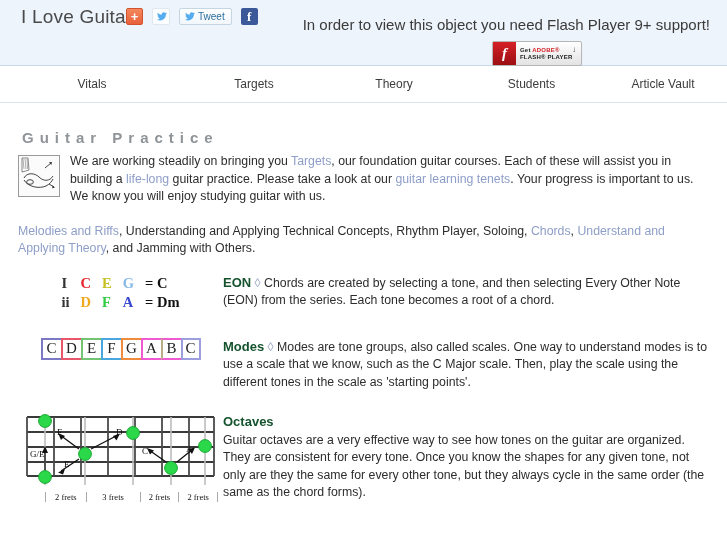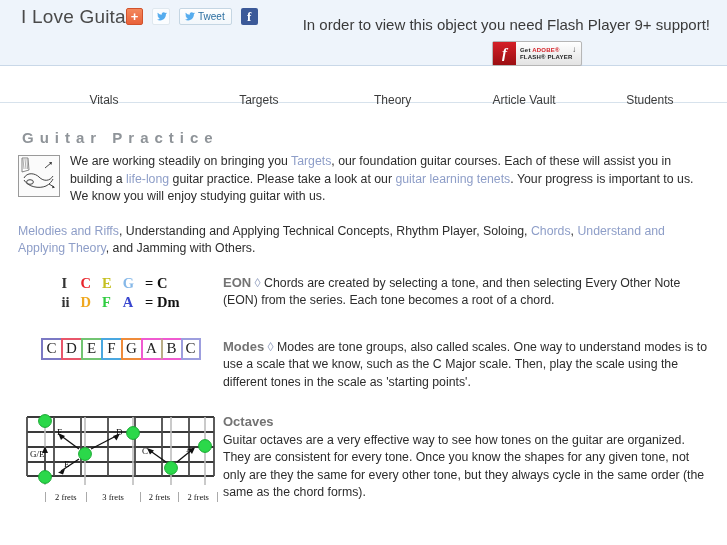--- a/index.html
+++ b/index.html
@@ -142,21 +142,21 @@
   
   .nav {
     height: 36px;
     background: #ffffff;
     border-bottom: 1px solid #d7e2ec;
     position: relative;
   }
   .nav ul {
     list-style: none;
     margin: 0;
-    padding: 16px;
+    padding: 0;
     display: flex;
     height: 100%;
     align-items: center;
   }
   .nav li {
     text-align: center;
     font-size: 12px;
     color: #3c3c3c;
     cursor: pointer;
     white-space: nowrap;
@@ -225,21 +225,21 @@
     padding-top: 2px;
   }
   .vtext {
     flex: 1;
     font-size: 12.3px;
     line-height: 17.5px;
     color: #2d2d2d;
     padding-top: 2px;
   }
   .vtitle {
-    color: #737373;
+    color: #14532d;
     font-weight: bold;
     font-size: 13px;
   }
   .vdia { color: #9aa6c4; }
 
   
   table.chords {
     border-collapse: collapse;
     font-family: "Liberation Serif", serif;
     font-weight: bold;
@@ -319,22 +319,22 @@
     </span>
     <span class="fl-arrow">↓</span>
   </div>
 </div>
 
 <nav class="nav">
   <ul>
     <li>Vitals</li>
     <li>Targets</li>
     <li>Theory</li>
+    <li>Students</li>
     <li>Article Vault</li>
-    <li>Students</li>
   </ul>
 </nav>
 
 <div class="content">
 
   <h2 class="section">Guitar Practice</h2>
 
   <div class="intro">
     <div class="intro-icon">
       <svg width="40" height="40" viewBox="0 0 40 40">

